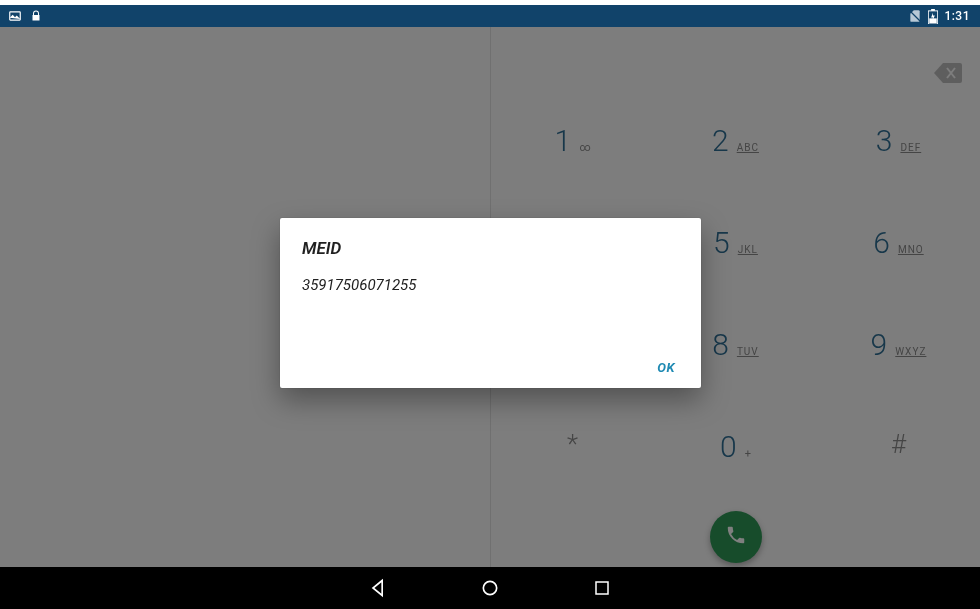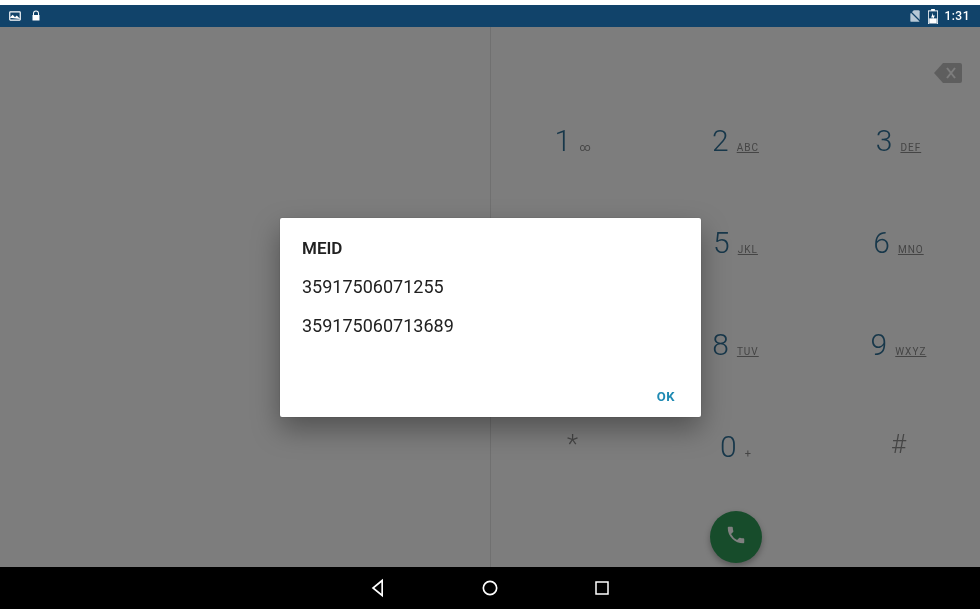--- a/index.html
+++ b/index.html
@@ -64,27 +64,28 @@
   }
 
   
   .scrim {
     position: absolute; left: 0; top: 27px; width: 980px; height: 540px;
     background: rgba(0,0,0,0.50);
   }
 
   
   .dialog {
-    position: absolute; left: 280px; top: 218px; width: 421px; height: 199px;
+    position: absolute; left: 280px; top: 218px; width: 421px; height: 170px;
     background: #fff; border-radius: 2px;
     box-shadow: 0 12px 28px rgba(0,0,0,0.35), 0 0 0 1px rgba(0,0,0,0.04);
     padding: 20px 22px 19px 22px;
+    font-style: italic;
   }
   .dialog-title { font-size: 17px; font-weight: 600; color: #212121; margin-bottom: 18px; }
-  .dialog-line { font-size: 18px; color: #212121; margin-bottom: 18px; }
+  .dialog-line { font-size: 15px; color: #212121; margin-bottom: 18px; }
   .dialog-actions { position: absolute; right: 18px; bottom: 12px; margin-top: 32px; }
   .dialog-btn { font-size: 13px; font-weight: 700; color: #1f8ab3; letter-spacing: 0.5px; cursor: pointer; padding: 6px 8px; }
 
   
   .nav-bar {
     position: absolute; left: 0; top: 567px; width: 980px; height: 42px;
     background: #000; display: flex; align-items: center; justify-content: center; gap: 90px;
   }
   .nav-btn { width: 22px; height: 22px; color: #fff; cursor: pointer; display: inline-flex; align-items: center; justify-content: center; }
 </style>
@@ -194,21 +195,20 @@
           </svg>
       </span>
     </div>
   </div>
 
   <div class="scrim"></div>
 
   <div class="dialog">
     <div class="dialog-title">MEID</div>
     <div class="dialog-line">35917506071255</div>
-    <div class="dialog-line">359175060713689</div>
     <div class="dialog-actions">
       <span class="dialog-btn">OK</span>
     </div>
   </div>
 
   <div class="nav-bar">
     <span class="nav-btn">
       <svg width="20" height="20" viewBox="0 0 24 24" fill="none" stroke="white" stroke-width="2">
           <path d="M17 3L6 12l11 9V3z" fill="none"></path>
         </svg>

